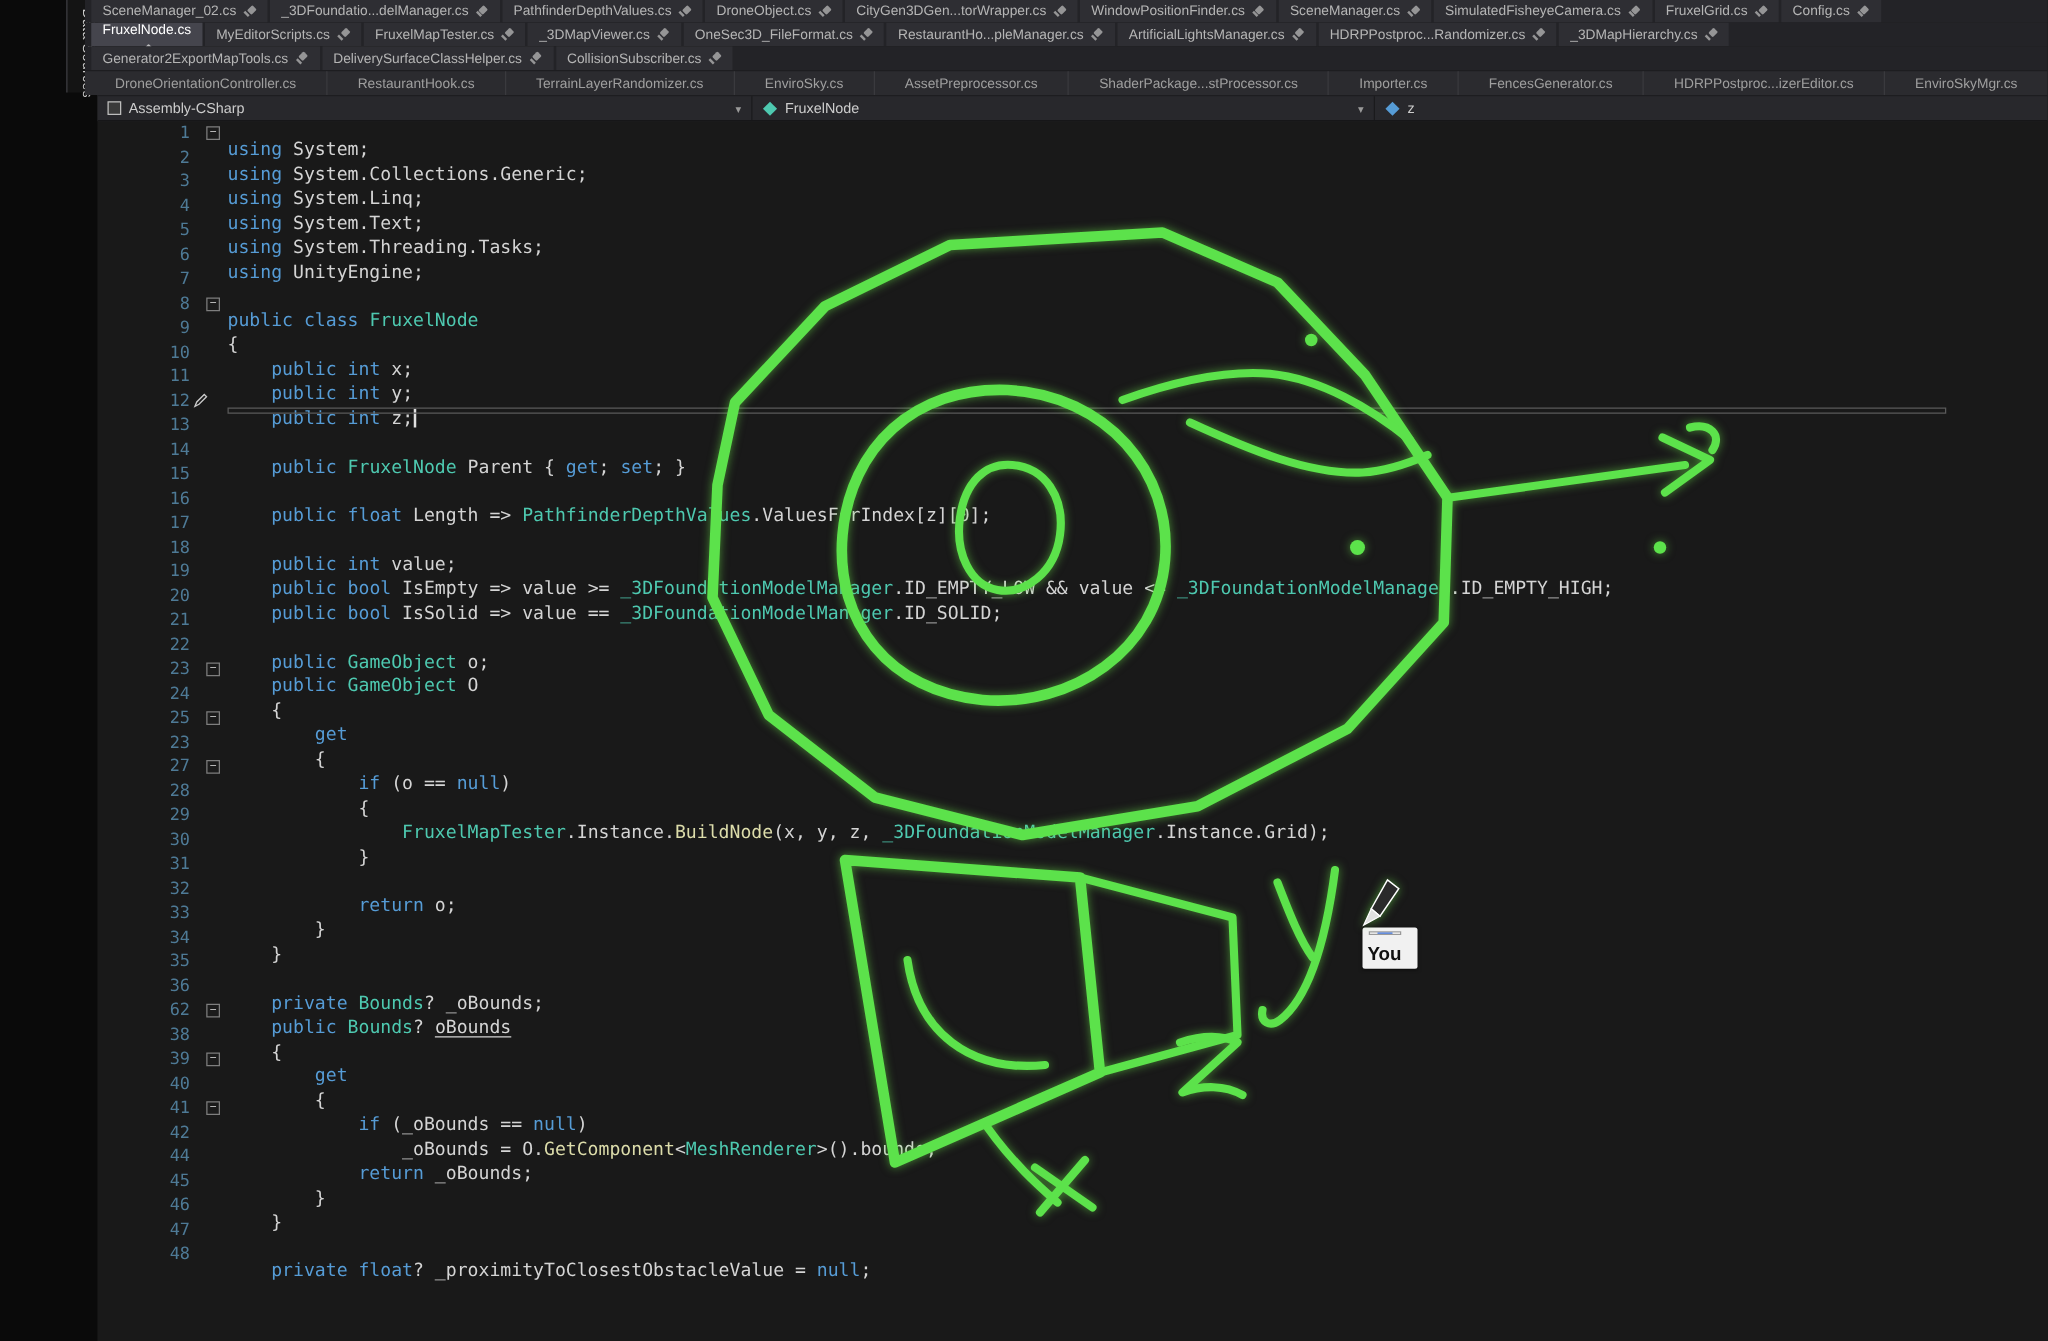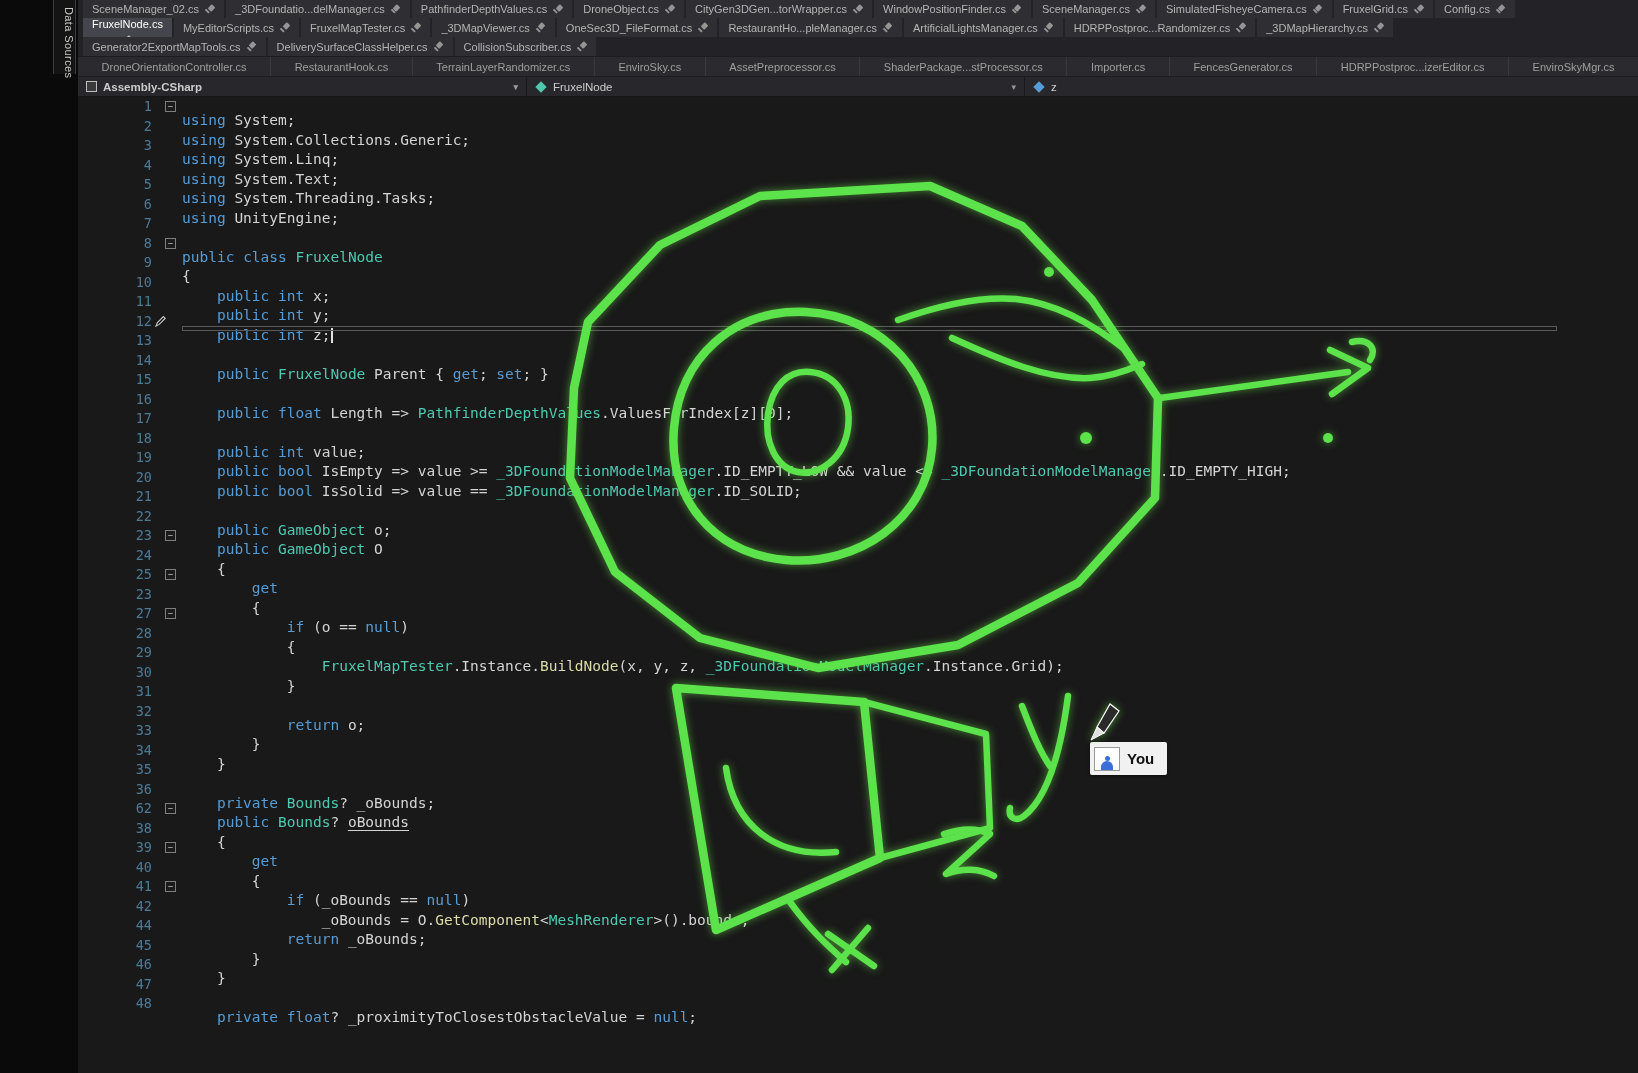--- a/index.html
+++ b/index.html
@@ -9,21 +9,21 @@
   
   .left-rail { position:absolute; left:0; top:0; width:78px; height:1073px;
                background:#0a0a0a; z-index:5; }
   .vtab { position:absolute; left:53px; top:0; width:23px; height:74px;
           border-left:1px solid #3c3c41; border-right:1px solid #3c3c41;
           background:#141414; color:#c9c9c9; font-size:11px;
           writing-mode:vertical-rl; padding-top:7px; text-align:left;
           letter-spacing:.4px; white-space:nowrap; }
 
   
-  .tabs-area { position:absolute; left:78px; top:0; right:0; z-index:6; }
+  .tabs-area { position:absolute; left:68px; top:0; right:0; z-index:6; }
   .tabrow { display:flex; gap:2px; background:#232327; align-items:stretch;
             padding-left:5px; overflow:hidden; }
   #row1 { height:18px; }
   #row2 { height:19px; }
   #row3 { height:19px; }
   .tab { display:flex; align-items:center; gap:5px; padding:0 9px;
          background:#2e2e33; color:#b5b5b5; font-size:11px; white-space:nowrap;
          cursor:default; flex:0 0 auto; }
   .tab.active { background:#45454d; color:#ffffff;flex-direction:column; }
   .close { color:#dddddd; font-size:12px; line-height:1; margin-left:2px; }
@@ -40,21 +40,21 @@
           color:#9f9f9f; font-size:11px; white-space:nowrap; padding:0 8px;
           border-left:1px solid #3a3a3e; }
   .tab4:first-child { border-left:none; }
 
   
   .navbar { position:absolute; left:78px; top:76px; right:0; height:21px;
             background:#28282c; display:flex; z-index:6;
             border-top:1px solid #1d1d20; border-bottom:1px solid #161618; }
   .combo { display:flex; align-items:center; gap:6px; font-size:11.5px;
            color:#cccccc; padding:0 8px; border-right:1px solid #1a1a1c; }
-  .combo-project { width:449px;font-weight:bold; }
+  .combo-project { width:524px; }
   .combo-type { width:498px; }
   .combo-member { flex:1; border-right:none; }
   .chev { margin-left:auto; color:#9a9a9a; font-size:9px; }
   .icon.proj { width:11px; height:11px; background:#3a3a3a; border:1px solid #bdbdbd; flex:none; }
   .icon.cls  { width:8px; height:8px; background:var(--type-name); transform:rotate(45deg); flex:none; margin:0 2px; }
   .icon.fld  { width:8px; height:8px; background:var(--keyword); transform:rotate(45deg); flex:none; margin:0 2px; }
 
   
   .editor { position:absolute; left:78px; top:97px; right:0; bottom:0;
             background:#191919; z-index:4;
@@ -82,21 +82,21 @@
                 filter:drop-shadow(0 0 4px rgba(110,232,74,.55)); }
   .ink path { stroke:var(--ink); stroke-width:8.5; fill:none;
               stroke-linecap:round; stroke-linejoin:round; }
   .ink path.thin { stroke-width:6.5; }
   .ink circle { fill:var(--ink); }
 
   
   .you-badge { position:absolute; left:1090px; top:742px; height:33px; z-index:30;
                display:flex; align-items:center; gap:7px; background:#f1f1f1;
                border-radius:2px; padding:3px 13px 3px 4px;
-               box-shadow:0 1px 3px rgba(0,0,0,.5); }
+               box-shadow:0 1px 3px rgba(0,0,0,.5);flex-direction:column; }
   .you-badge .avatar { width:26px; height:24px; background:#ffffff;
                border:1px solid #999; display:flex; align-items:flex-end; justify-content:center;
                overflow:hidden; }
   .you-badge .person { width:12px; height:14px; position:relative; }
   .you-badge .person::before { content:""; position:absolute; left:3.5px; top:0;
                width:5px; height:5px; border-radius:50%; background:#3a6fd8; }
   .you-badge .person::after { content:""; position:absolute; left:0; top:5.5px;
                width:12px; height:9px; border-radius:6px 6px 0 0; background:#3a6fd8; }
   .you-badge .label { font-size:15px; font-weight:bold; color:#111; }
 </style>

